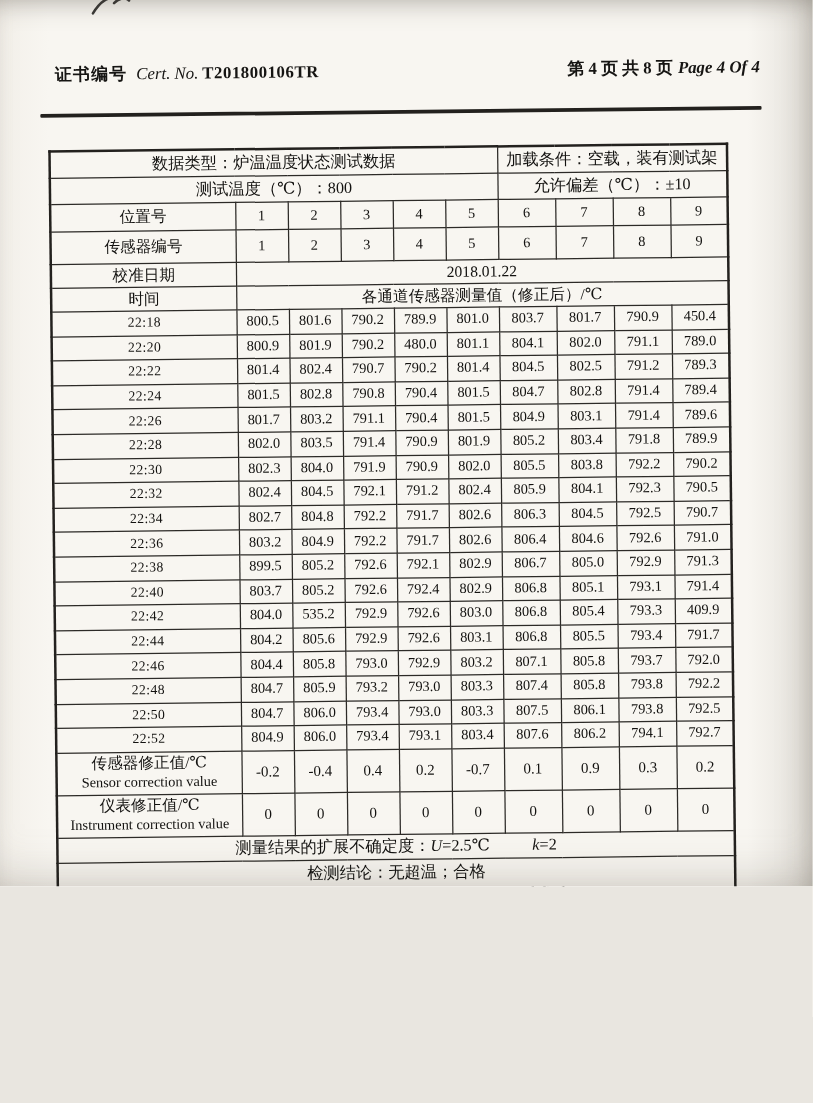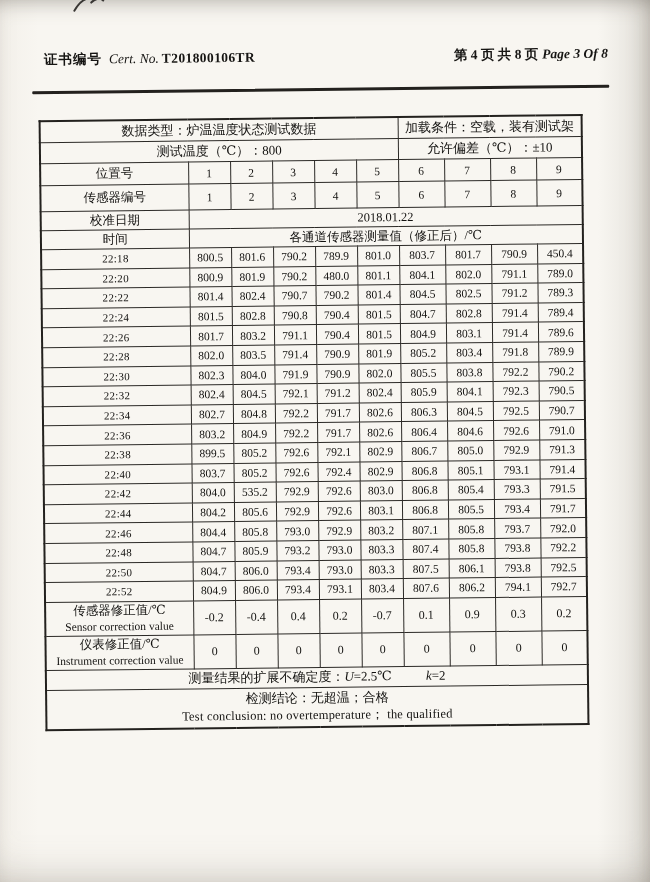--- a/index.html
+++ b/index.html
@@ -3,21 +3,21 @@
 <meta charset="utf-8">
 <style>
   html,body{margin:0;padding:0;}
   body{
     width:650px;height:882px;overflow:hidden;
     background:#e9e6e0;
     font-family:"Liberation Serif","DejaVu Serif",serif;
     color:#161513;
   }
   .page{
-    position:relative;width:650px;height:882px;overflow:hidden;
+    position:relative;width:650px;height:709px;overflow:hidden;
     background:
       linear-gradient(90deg, #f3f0ea 0%, #f8f6f1 6%, #f8f6f1 92%, #e3e0da 100%),
       #f8f6f1;
     box-shadow:inset 0 14px 22px -14px rgba(90,85,75,.45),
                inset 0 -30px 40px -28px rgba(120,112,100,.35),
                inset -18px 0 28px -18px rgba(120,112,100,.4);
   }
   .tilt{
     position:absolute;left:0;top:0;width:650px;height:882px;
     transform:rotate(-0.65deg);
@@ -77,21 +77,21 @@
 
     <svg class="pen-mark" width="34" height="16" viewBox="0 0 34 16">
       <path d="M3,14 C9,4 16,0 22,3 M20,6 C24,2 29,1 32,4" fill="none" stroke="#3a3835" stroke-width="2" stroke-linecap="round"></path>
     </svg>
 
     <div class="hdr">
       <div class="hdr-left">
         <span class="zh">证书编号</span><span class="certno-label">Cert. No.</span><span class="certno">T201800106TR</span>
       </div>
       <div class="hdr-right">
-        <span class="zh">第 4 页 共 8 页</span><span class="en">Page 3 Of 8</span>
+        <span class="zh">第 4 页 共 8 页</span><span class="en">Page 4 Of 4</span>
       </div>
     </div>
     <div class="rule"></div>
 
     <table class="cert">
       <colgroup>
         <col style="width:148px">
         <col style="width:42px">
           <col style="width:42px">
           <col style="width:42px">
@@ -292,21 +292,21 @@
           <tr>
             <td class="c time">22:42</td>
             <td class="c">804.0</td>
             <td class="c">535.2</td>
             <td class="c">792.9</td>
             <td class="c">792.6</td>
             <td class="c">803.0</td>
             <td class="c">806.8</td>
             <td class="c">805.4</td>
             <td class="c">793.3</td>
-            <td class="c">791.5</td>
+            <td class="c">409.9</td>
           </tr>
           <tr>
             <td class="c time">22:44</td>
             <td class="c">804.2</td>
             <td class="c">805.6</td>
             <td class="c">792.9</td>
             <td class="c">792.6</td>
             <td class="c">803.1</td>
             <td class="c">806.8</td>
             <td class="c">805.5</td>

